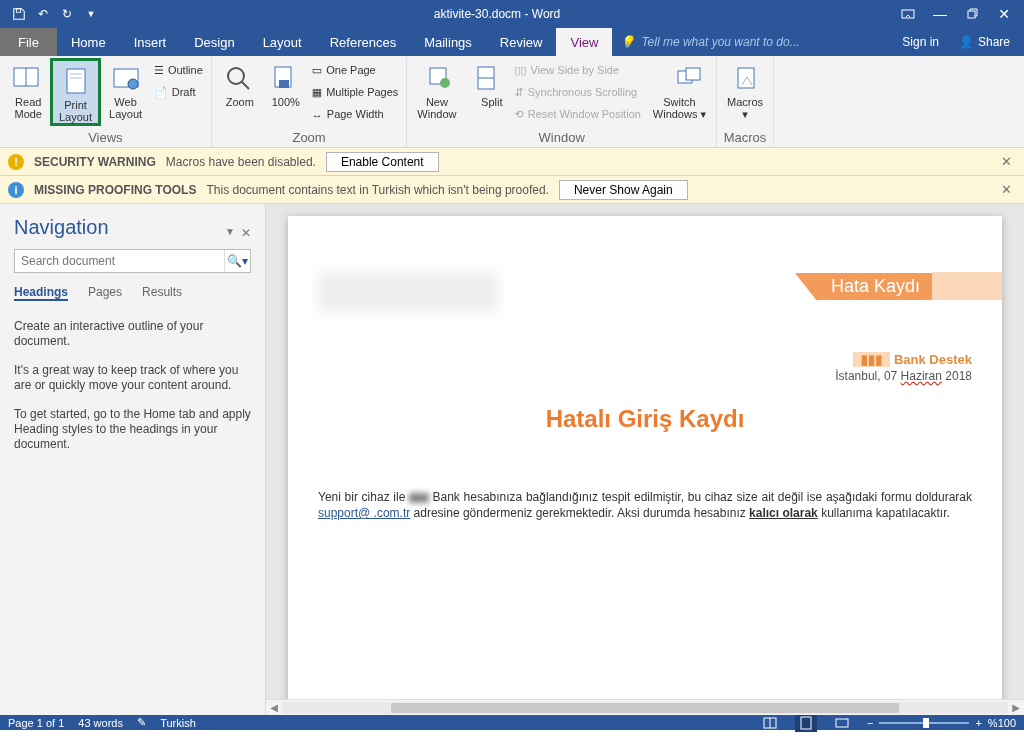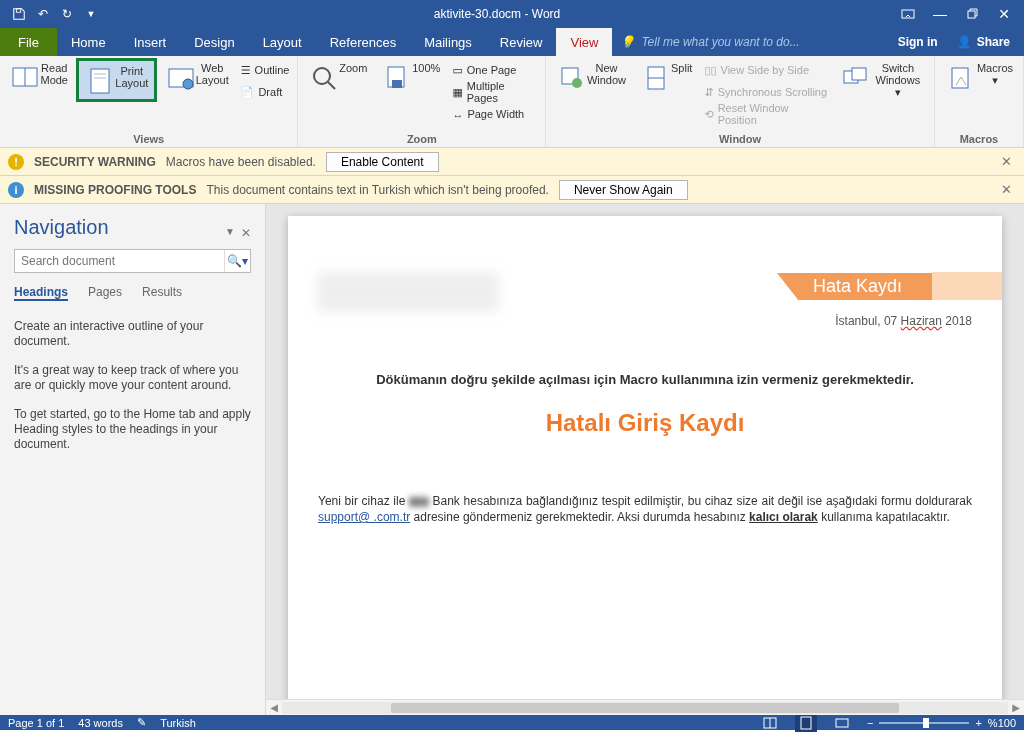--- a/index.html
+++ b/index.html
@@ -9,32 +9,32 @@
 .titlebar { background: #2b579a; color: #fff; height: 28px; display: flex; align-items: center; padding: 0 4px; }
 .titlebar .qat { display: flex; gap: 2px; padding-left: 4px; }
 .titlebar .qat .btn { width: 22px; height: 22px; display: flex; align-items: center; justify-content: center; cursor: pointer; }
 .titlebar .title { flex: 1; text-align: center; font-size: 12px; }
 .titlebar .winbtns { display: flex; gap: 0; }
 .titlebar .winbtns .btn { width: 32px; height: 28px; display: flex; align-items: center; justify-content: center; cursor: pointer; font-size: 14px; }
 
 
 .tabs { background: #2b579a; height: 28px; display: flex; align-items: stretch; color: #fff; }
 .tabs .tab { padding: 0 14px; display: flex; align-items: center; cursor: pointer; font-size: 13px; }
-.tabs .tab.file { background: #4d7c0f; padding: 0 18px; }
-.tabs .tab.active { background: #f3f3f3; color: #b91c1c; }
+.tabs .tab.file { background: #737373; padding: 0 18px; }
+.tabs .tab.active { background: #f3f3f3; color: #701a75; }
 .tabs .tellme { flex: 1; display: flex; align-items: center; gap: 6px; color: #aac4e8; padding-left: 8px; font-style: italic; font-size: 12px; }
 .tabs .right { display: flex; align-items: center; gap: 4px; padding-right: 6px; }
-.tabs .right .item { display: flex; align-items: center; gap: 4px; padding: 0 8px; cursor: pointer; font-weight: bold; }
+.tabs .right .item { display: flex; align-items: center; gap: 4px; padding: 0 8px; cursor: pointer; }
 
 
 .ribbon { background: #f3f3f3; border-bottom: 1px solid #d4d4d4; height: 92px; display: flex; }
 .group { border-right: 1px solid #e1e1e1; display: flex; flex-direction: column; padding: 2px 4px 0 4px; }
 .group-body { flex: 1; display: flex; align-items: flex-start; gap: 2px; }
-.group-label { font-size: 11px; color: #666; text-align: center; padding: 2px 0; font-weight: bold; }
-.bigbtn { display: flex; flex-direction: row; align-items: flex-start; justify-content: flex-start; padding: 4px 6px 0 6px; cursor: pointer; min-width: 40px; }
+.group-label { font-size: 13px; color: #666; text-align: center; padding: 2px 0; }
+.bigbtn { display: flex; flex-direction: column; align-items: flex-end; justify-content: flex-start; padding: 4px 6px 0 6px; cursor: pointer; min-width: 40px; }
 .bigbtn.active { background: #c7d9ed; border: 3px solid #15803d; }
 .bigbtn .ic { width: 32px; height: 32px; display: flex; align-items: center; justify-content: center; margin-bottom: 2px; }
 .bigbtn .lab { font-size: 11px; text-align: center; line-height: 12px; color: #333; }
 .col { display: flex; flex-direction: column; gap: 2px; padding: 2px 4px; }
 .smrow { display: flex; align-items: center; gap: 4px; font-size: 11px; color: #333; cursor: pointer; height: 20px; }
 .chk { width: 12px; height: 12px; border: 1px solid #888; background: #fff; display: inline-flex; align-items: center; justify-content: center; font-size: 9px; color: #333; }
 
 
 .msgbar { background: #fdf6d9; border-bottom: 1px solid #e8d98b; height: 28px; display: flex; align-items: center; padding: 0 8px; gap: 10px; font-size: 12px; color: #444; }
 .msgbar .icon { width: 16px; height: 16px; border-radius: 50%; display: flex; align-items: center; justify-content: center; font-weight: bold; font-size: 11px; }
@@ -55,21 +55,21 @@
 .searchbox input { flex: 1; border: none; padding: 0 6px; font-size: 12px; outline: none; }
 .searchbox .sbtn { width: 26px; border-left: 1px solid #ddd; display: flex; align-items: center; justify-content: center; cursor: pointer; color: #2b579a; }
 .navtabs { display: flex; gap: 20px; font-size: 12px; margin-bottom: 18px; }
 .navtabs .nt { color: #666; cursor: pointer; padding-bottom: 0; }
 .navtabs .nt.active { color: #2b579a; font-weight: 600; border-bottom: 2px solid #2b579a; }
 .navpanel p { font-size: 12px; color: #444; margin-bottom: 14px; line-height: 15px; }
 
 .docarea { flex: 1; background: #e6e6e6; position: relative; overflow: hidden; display: flex; justify-content: center; }
 .page { width: 714px; background: #fff; box-shadow: 0 2px 8px rgba(0,0,0,0.25); margin-top: 12px; padding: 56px 30px 24px 30px; position: relative; }
 .banner { position: absolute; top: 56px; right: 0; height: 28px; display:flex; align-items:center; }
-.banner .shape { background: #f39c5a; color:#fff; padding: 3px 30px 3px 14px; font-size: 18px; position: relative; }
+.banner .shape { background: #f39c5a; color:#fff; padding: 3px 12px 3px 14px; font-size: 18px; position: relative; }
 .banner .shape::before { content:''; position:absolute; left:-22px; top:0; border-top: 0 solid transparent; border-bottom: 28px solid transparent; border-right: 22px solid #f39c5a; }
 .banner .tail { width: 70px; height: 28px; background: #fbd9b8; }
 .subline { text-align: right; margin-top: 40px; color: #e88c3c; font-weight: 600; font-size: 13px; }
 .dateline { text-align: right; font-size: 12px; color: #555; margin-top: 2px; }
 .dateline .red { border-bottom: 2px wavy #d32; text-decoration-line: underline; text-decoration-style: wavy; text-decoration-color: #d32; }
 .macro { text-align: center; font-weight: 600; font-size: 13px; color: #333; margin-top: 44px; }
 .hata { text-align: center; font-size: 24px; font-weight: 700; color: #ee7b2d; margin-top: 22px; }
 .body { font-size: 12px; color: #333; margin-top: 56px; line-height: 16px; text-align: justify; }
 .body a { color: #2b579a; text-decoration: underline; }
 .body .blur { filter: blur(3px); }
@@ -336,22 +336,22 @@
     <p>To get started, go to the Home tab and apply Heading styles to the headings in your document.</p>
   </div>
 
   <div class="docarea">
     <div class="page">
       <div style="width:180px;height:40px;filter:blur(6px);background:#eee"></div>
       <div class="banner">
           <div class="shape">Hata Kaydı</div>
           <div class="tail"></div>
         </div>
+      <div class="subline"><span class="blur" style="background:#fbd9b8;padding:0 8px">▮▮▮</span> <span>Bank Destek</span></div>
       <div class="dateline"><span>İstanbul, 07 </span><span class="red">Haziran</span><span> 2018</span></div>
-      <div class="macro">Dökümanın doğru şekilde açılması için Macro kullanımına izin vermeniz gerekmektedir.</div>
       <div class="hata">Hatalı Giriş Kaydı</div>
       <div class="body">
         <span>Yeni bir cihaz ile </span><span class="blur">▮▮▮</span><span> Bank hesabınıza bağlandığınız tespit edilmiştir, bu cihaz size ait değil ise aşağıdaki formu doldurarak </span><a><span>support@            .com.tr</span></a><span> adresine göndermeniz gerekmektedir. Aksi durumda hesabınız </span><b><u>kalıcı olarak</u></b><span> kullanıma kapatılacaktır.</span>
       </div>
     </div>
     <div class="hscroll">
       <div class="arrow">◀</div>
       <div class="track">
           <div class="thumb"></div>
         </div>

